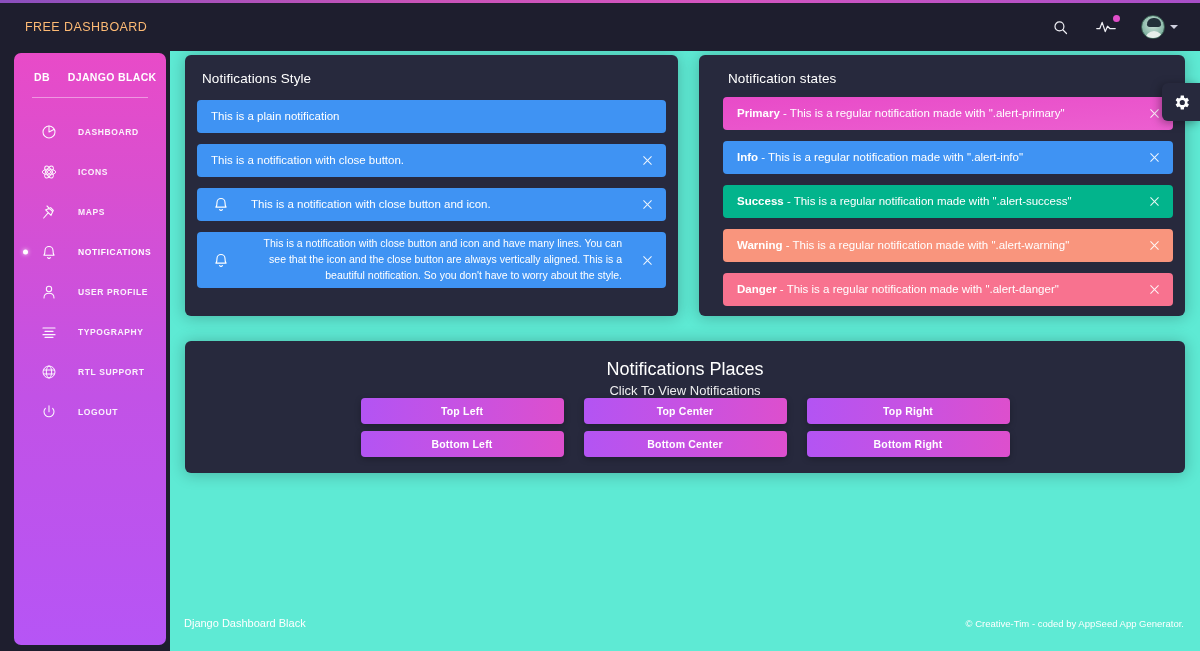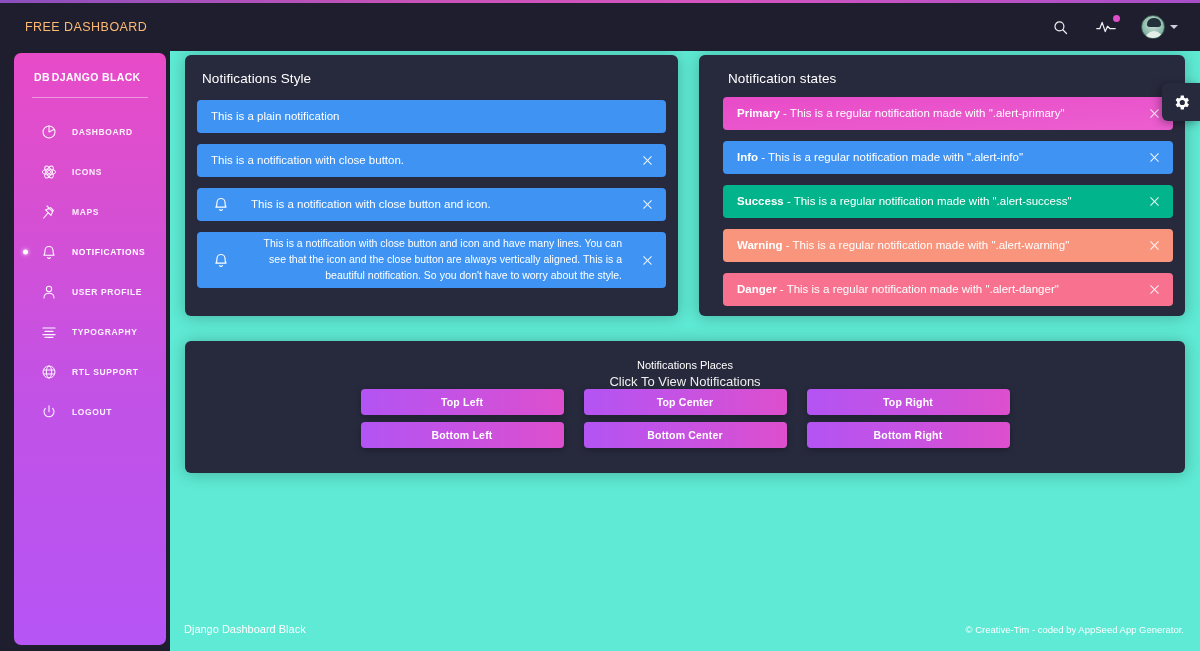--- a/index.html
+++ b/index.html
@@ -107,21 +107,21 @@
     height: 592px;
     border-radius: 7px;
     background: linear-gradient(180deg, #e84bc8 0%, #d94fd0 22%, #c252e6 58%, #b655f5 100%);
     overflow: hidden;
     z-index: 30;
   }
   #sidebar-logo {
     display: flex;
     align-items: center;
     padding: 18px 0 0 20px;
-    gap: 2px;
+    gap: 18px;
     cursor: pointer;
   }
   #sidebar-logo-mini {
     color: #ffffff;
     font-size: 10.5px;
     font-weight: 600;
     letter-spacing: 0.3px;
   }
   #sidebar-logo-text {
     color: #ffffff;
@@ -137,21 +137,21 @@
   #sidebar-nav {
     padding-top: 14px;
     list-style: none;
   }
   .nav-item {
     position: relative;
     display: flex;
     align-items: center;
     height: 40px;
     padding-left: 26px;
-    gap: 15px;
+    gap: 21px;
     cursor: pointer;
   }
   .nav-item .nav-ico {
     width: 17px; height: 17px;
     display: flex; align-items: center; justify-content: center;
     color: #ffffff;
     opacity: 0.95;
     flex: 0 0 17px;
   }
   .nav-item .nav-ico svg { display: block; }
@@ -250,21 +250,21 @@
   #alert-many .alert-msg { font-size: 10.5px; line-height: 1.5; }
 
   
   .state-alert { height: 33px; padding-right: 40px; }
   #card-states .alert:first-of-type { margin-top: 14px; }
 
   
   #places-title {
     text-align: center;
     color: #ffffff;
-    font-size: 11px;
+    font-size: 18px;
     font-weight: 400;
   }
   #places-sub {
     text-align: center;
     color: #ffffff;
     font-size: 13px;
     margin-top: 3px;
     opacity: 0.92;
   }
   #places-grid {
@@ -285,21 +285,21 @@
     font-weight: 700;
     letter-spacing: 0.2px;
     cursor: pointer;
     font-family: "Liberation Sans", sans-serif;
     box-shadow: 0 2px 6px rgba(0,0,0,0.25);
   }
 
   
   #footer {
     position: absolute;
-    left: 170px; bottom: 0;
+    left: 170px; bottom: 6px;
     width: 1030px;
     height: 44px;
     display: flex;
     align-items: center;
     padding: 0 16px 0 14px;
   }
   #footer-left  { color: #ffffff; font-size: 11px; }
   #footer-right { margin-left: auto; color: #ffffff; font-size: 9.5px; }
 
   

